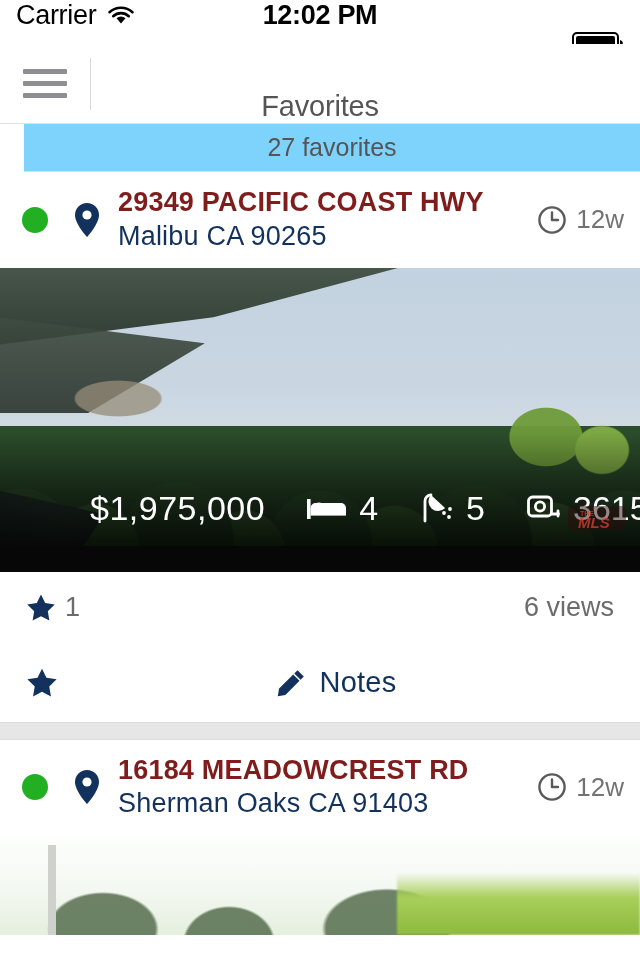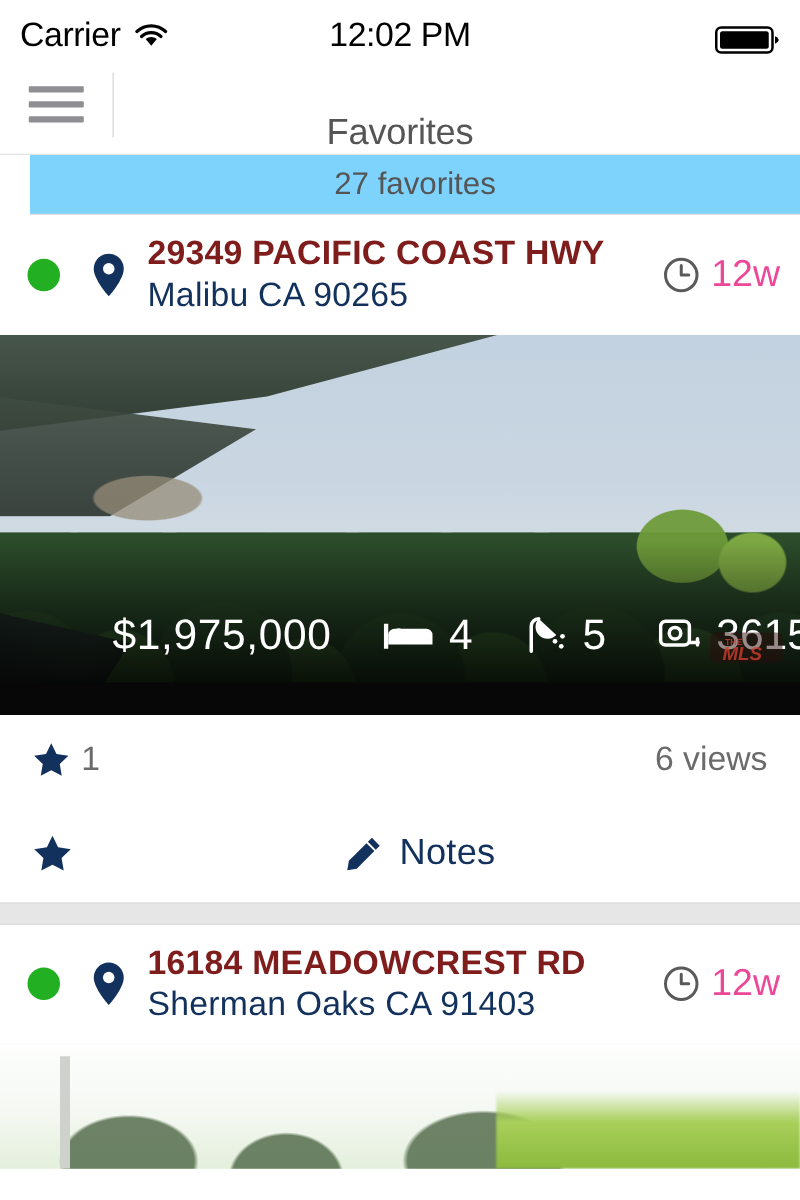--- a/index.html
+++ b/index.html
@@ -5,28 +5,28 @@
   * { margin:0; padding:0; box-sizing:border-box; }
   html, body {
     width:640px; height:960px;
     font-family:"Liberation Sans", sans-serif;
     background:#ffffff; overflow:hidden;
   }
   .screen { position:relative; width:640px; height:960px; background:#fff; }
 
   
   .statusbar {
-    height:44px; display:flex; align-items:flex-end;
-    padding:0 16px; background:#fff; position:relative;
+    height:44px; display:flex; align-items:flex-start;
+    padding:0 16px; background:#fff; position:relative;flex-direction:column;
   }
   .sb-left { display:flex; align-items:center; gap:10px; }
   .sb-carrier { font-size:27px; color:#000; letter-spacing:-0.3px; }
   .sb-time {
     position:absolute; left:0; right:0; text-align:center;
-    font-size:27px; color:#000; font-weight:400; letter-spacing:-0.3px;
+    font-size:27px; color:#000; font-weight:700; letter-spacing:-0.3px;
     pointer-events:none;
   }
   .sb-right { margin-left:auto; display:flex; align-items:center; }
 
   
   .navbar {
     height:80px; background:#fff; display:flex; align-items:flex-end;
     position:relative; border-bottom:1px solid #e3e3e3;
   }
   .hamburger {
@@ -63,21 +63,21 @@
   }
   .pin-wrap { margin-left:26px; margin-right:18px; flex:0 0 auto; display:flex; align-items:center; }
   .addr { flex:1 1 auto; line-height:1.25; }
   .addr .l1 {
     font-size:27px; color:#7f1d1d; font-weight:700; letter-spacing:0.2px;
   }
   .addr .l2 {
     font-size:27px; color:#12315c; font-weight:400; letter-spacing:0.2px;
   }
   .age { display:flex; align-items:center; gap:9px; flex:0 0 auto; padding-left:10px; }
-  .age-text { font-size:30px; color:#ec4899;text-align:right; }
+  .age-text { font-size:26px; color:#737373;text-align:right; }
 
   
   .photo {
     position:relative; width:640px; height:304px; overflow:hidden;
     background:#27313a;
   }
   .sky {
     position:absolute; inset:0;
     background:linear-gradient(#c3d2e0 0%, #c9d6e2 38%, #d2dbe3 56%, #cdd6dc 62%, #9fb3b8 66%, #7d9aa0 69%, #5d7f72 72%, #3f6642 76%, #2f5733 82%, #28492c 100%);
   }

